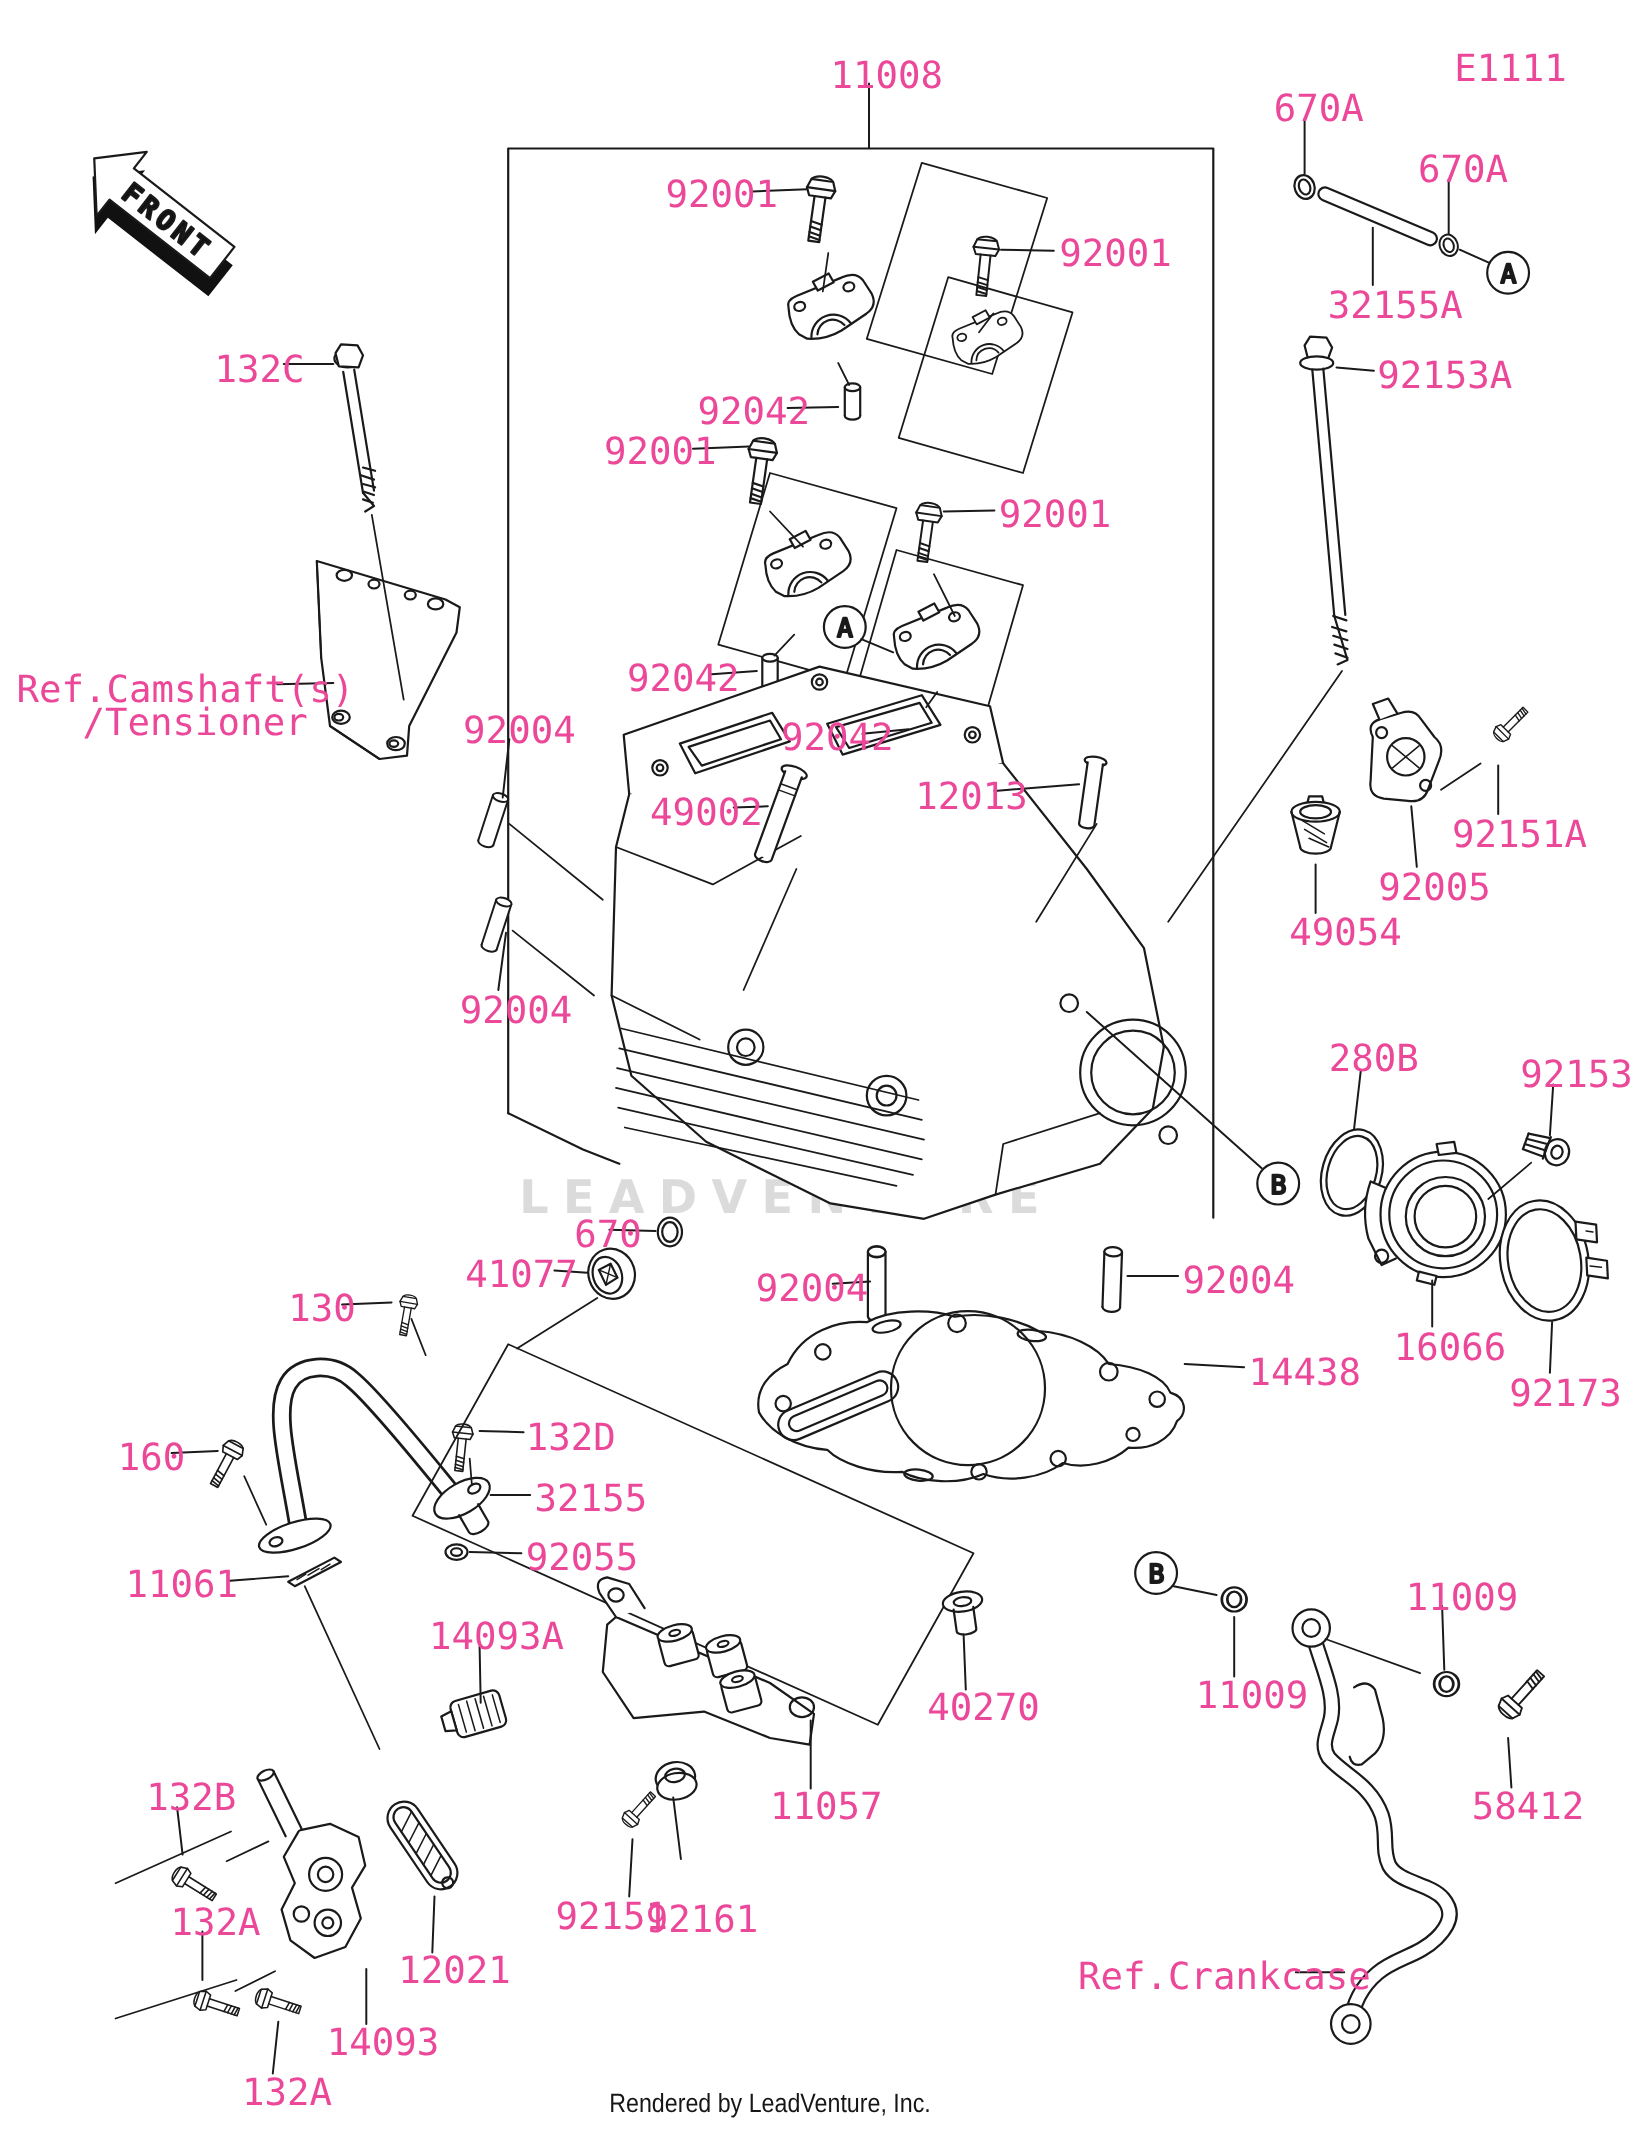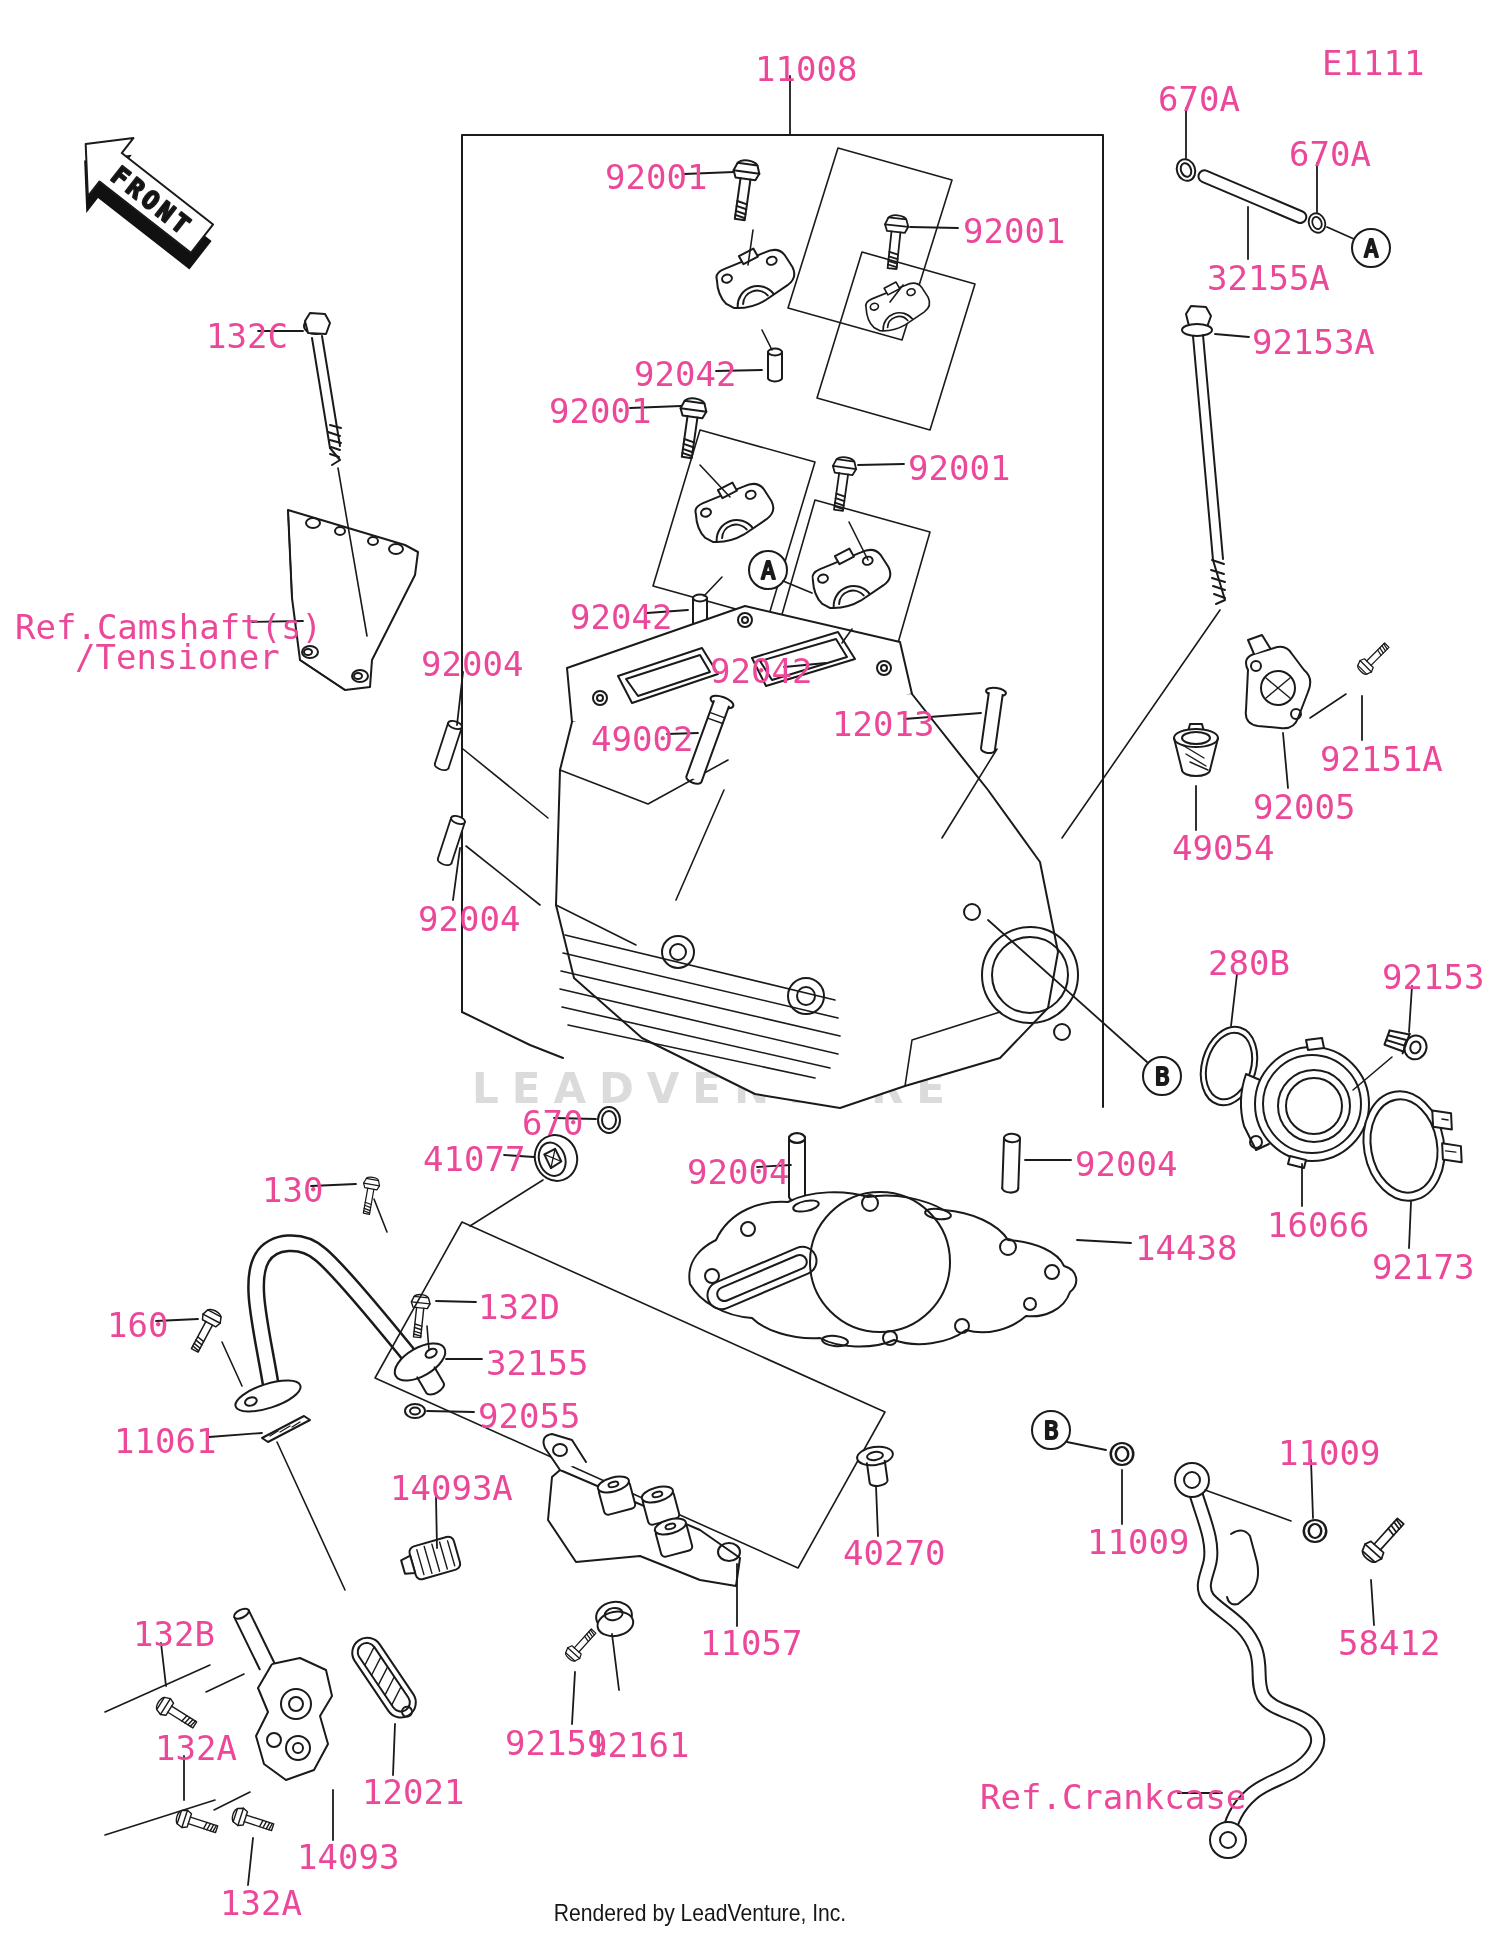--- a/index.html
+++ b/index.html
@@ -517,21 +517,21 @@
 
   <div class="lbl" style="left:1322px;top:46px">E1111</div>
   <div class="lbl" style="left:755px;top:52px">11008</div>
   <div class="lbl" style="left:605px;top:160px">92001</div>
   <div class="lbl" style="left:963px;top:214px">92001</div>
   <div class="lbl" style="left:549px;top:394px">92001</div>
   <div class="lbl" style="left:908px;top:451px">92001</div>
   <div class="lbl" style="left:634px;top:357px">92042</div>
   <div class="lbl" style="left:570px;top:600px">92042</div>
   <div class="lbl" style="left:710px;top:654px">92042</div>
-  <div class="lbl" style="left:206px;top:319px">132C</div>
+  <div class="lbl" style="left:195px;top:319px">132C</div>
   <div class="lbl" style="left:1158px;top:82px">670A</div>
   <div class="lbl" style="left:1289px;top:137px">670A</div>
   <div class="lbl" style="left:1207px;top:261px">32155A</div>
   <div class="lbl" style="left:1252px;top:325px">92153A</div>
   <div class="lbl" style="left:15px;top:610px">Ref.Camshaft(s)</div>
   <div class="lbl" style="left:75px;top:640px">/Tensioner</div>
   <div class="lbl" style="left:421px;top:647px">92004</div>
   <div class="lbl" style="left:418px;top:902px">92004</div>
   <div class="lbl" style="left:687px;top:1155px">92004</div>
   <div class="lbl" style="left:1075px;top:1147px">92004</div>

